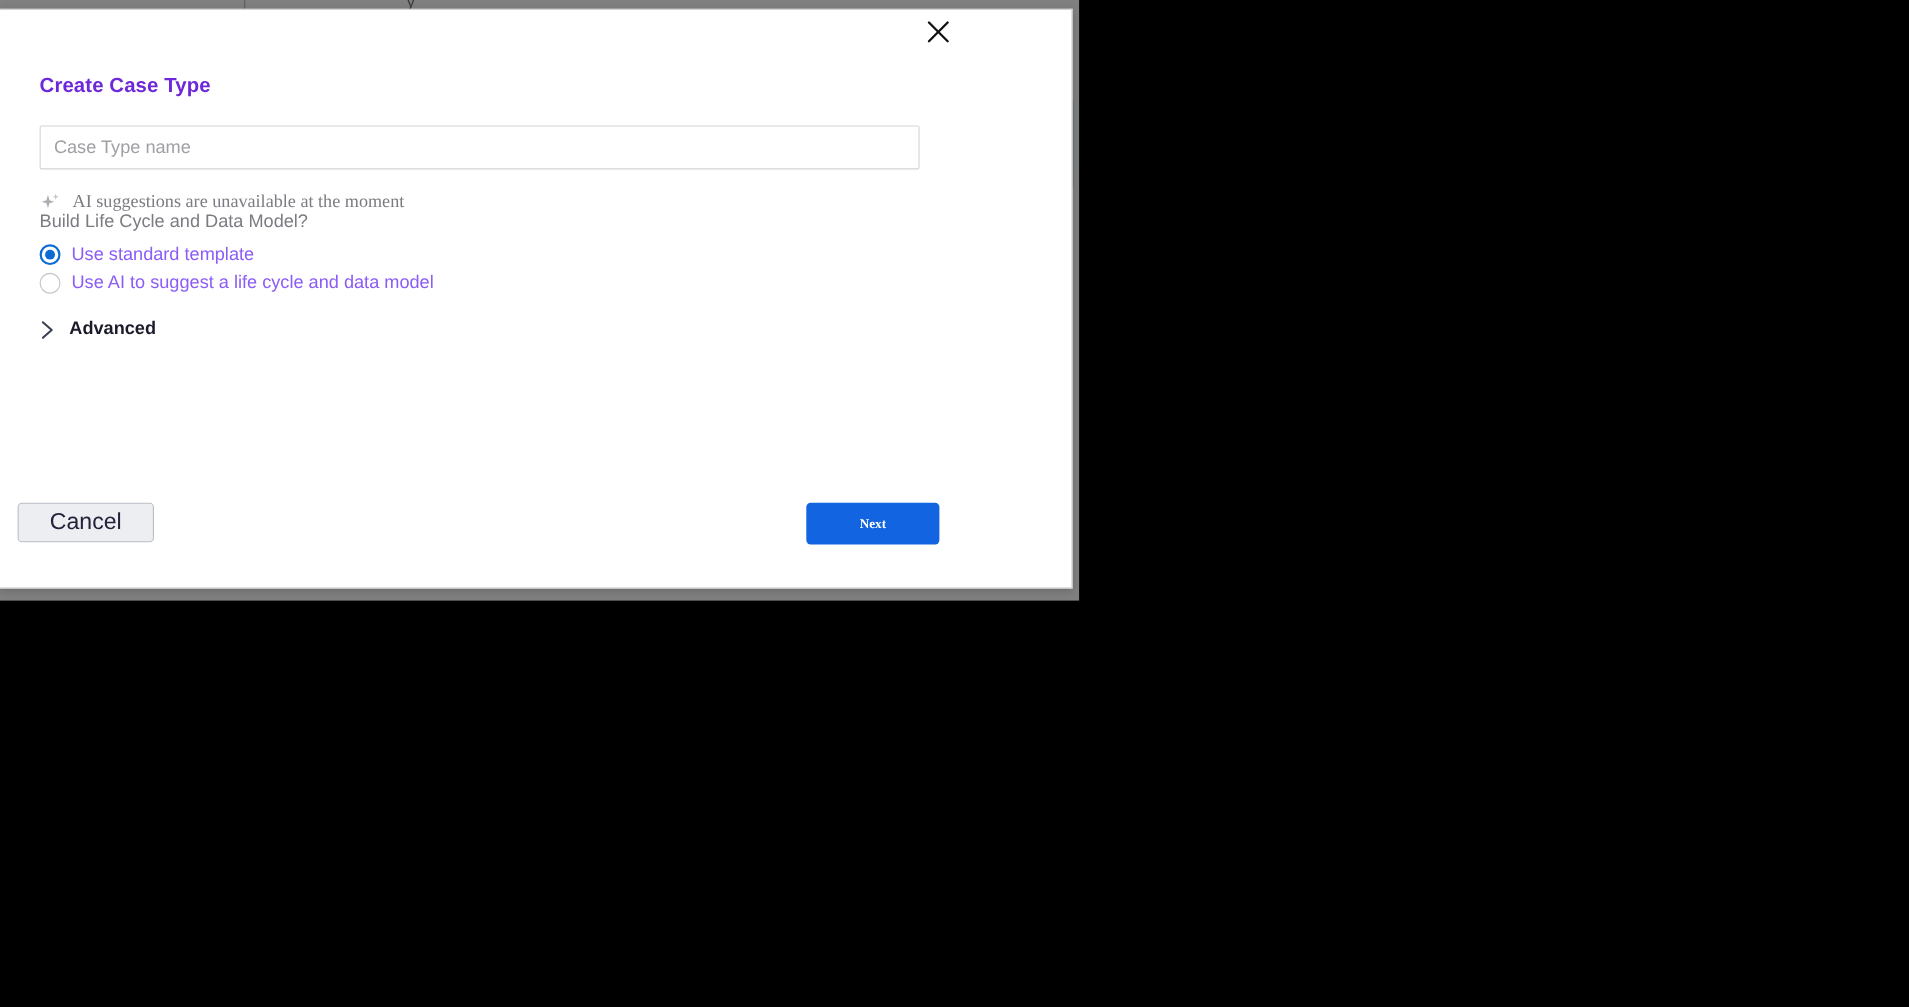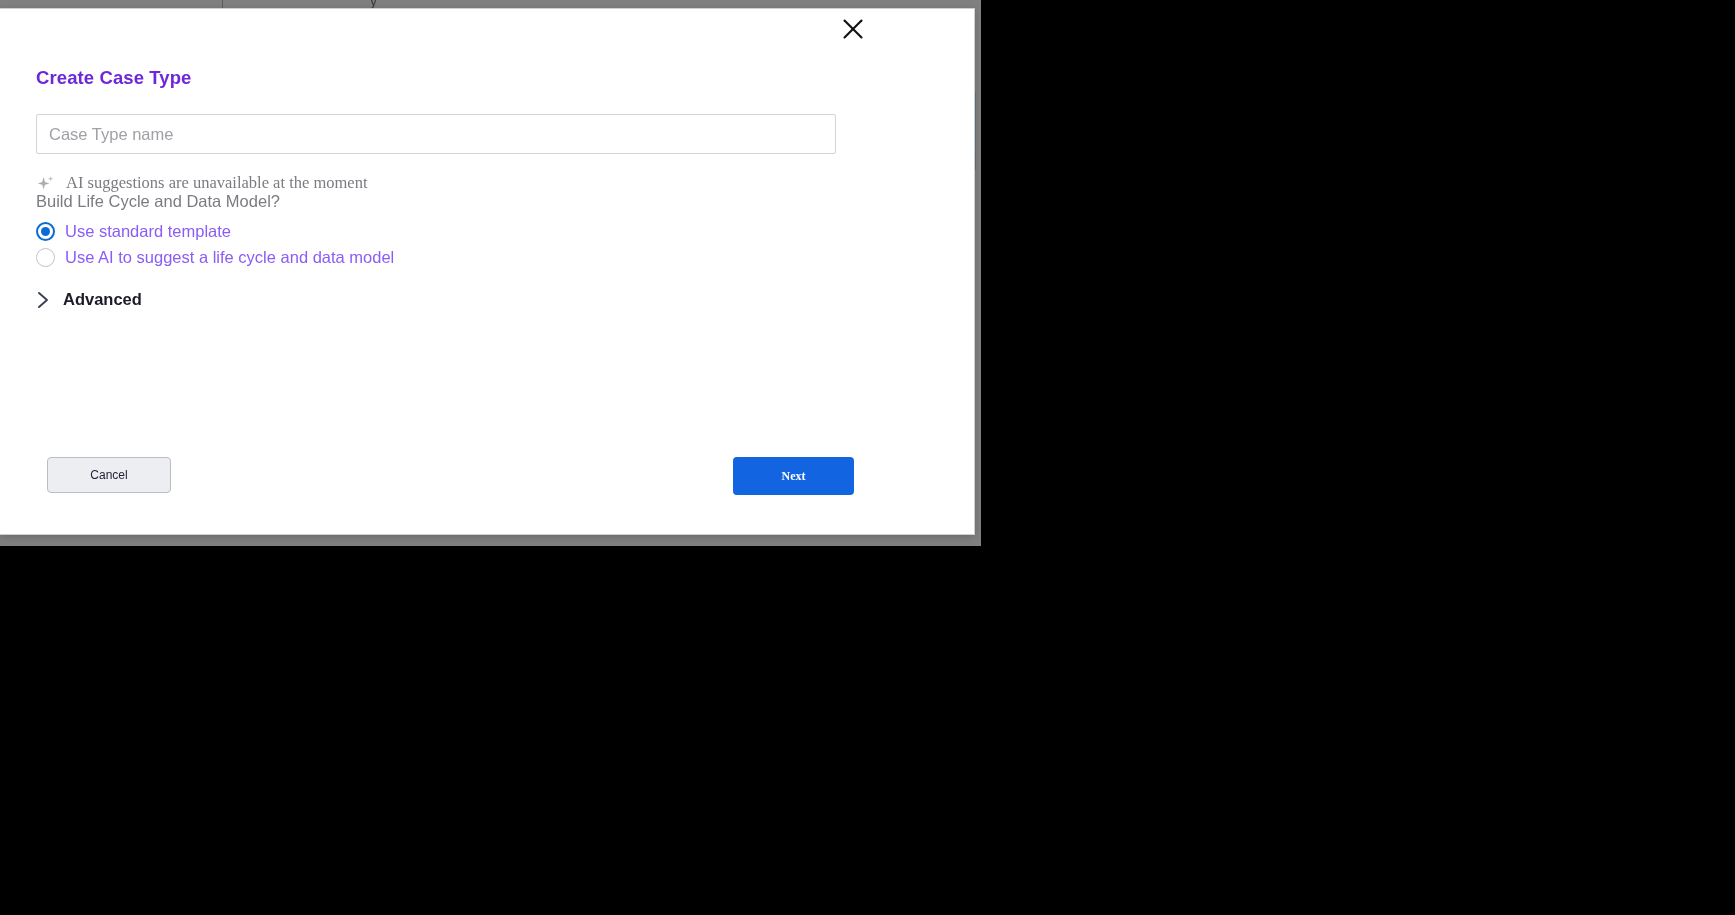--- a/index.html
+++ b/index.html
@@ -206,25 +206,24 @@
   #cancel-button {
     position: absolute;
     left: 16px;
     top: 19px;
     width: 124px;
     height: 36px;
     background: #eceef1;
     border: 1px solid #b9bdc4;
     border-radius: 4px;
     font-family: "Liberation Sans", "DejaVu Sans", sans-serif;
-    font-size: 12px;
+    font-size: 21px;
     color: #22223b;
     cursor: pointer;
     padding: 0;
-    margin-left: 31px;
   }
   #next-button {
     position: absolute;
     left: 733px;
     top: 19px;
     width: 121px;
     height: 38px;
     background: #1264e0;
     border: none;
     border-radius: 4px;

